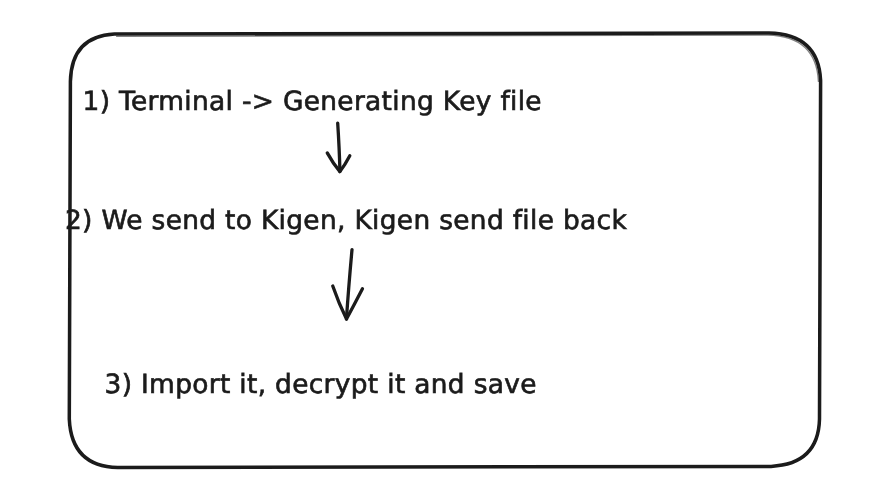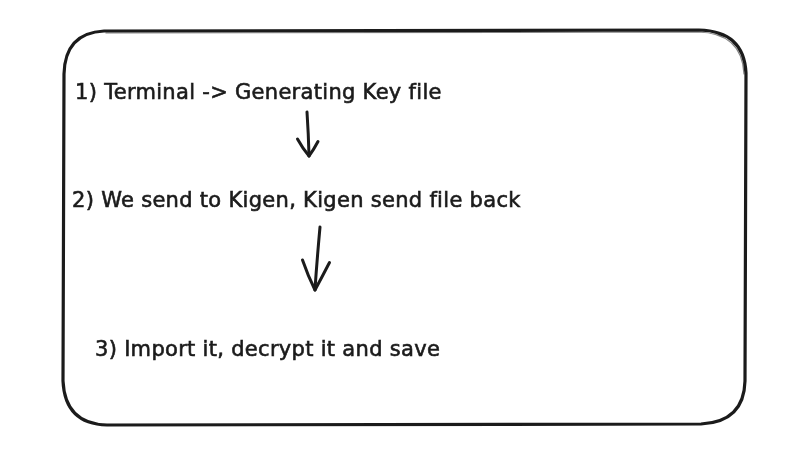--- a/index.html
+++ b/index.html
@@ -18,28 +18,28 @@
   .frame-svg {
     position: absolute;
     left: 0;
     top: 0;
     width: 800px;
     height: 457px;
   }
   .step {
     position: absolute;
     color: #1b1b1b;
-    font-size: 21px;
+    font-size: 24px;
     line-height: 26px;
     white-space: nowrap;
     letter-spacing: 0.3px;
     -webkit-text-stroke: 0.6px #1b1b1b;
   }
   #step1 { left: 75px; top: 79px; }
-  #step2 { left: 72px; top: 187px; text-align: right; }
+  #step2 { left: 59px; top: 187px; text-align: right; }
   #step3 { left: 95px; top: 336px; }
 </style>
 </head>
 <body>
 
 <div class="canvas">
 
   <svg class="frame-svg" width="800" height="457" viewBox="0 0 800 457" xmlns="http://www.w3.org/2000/svg">
 
     <g>

